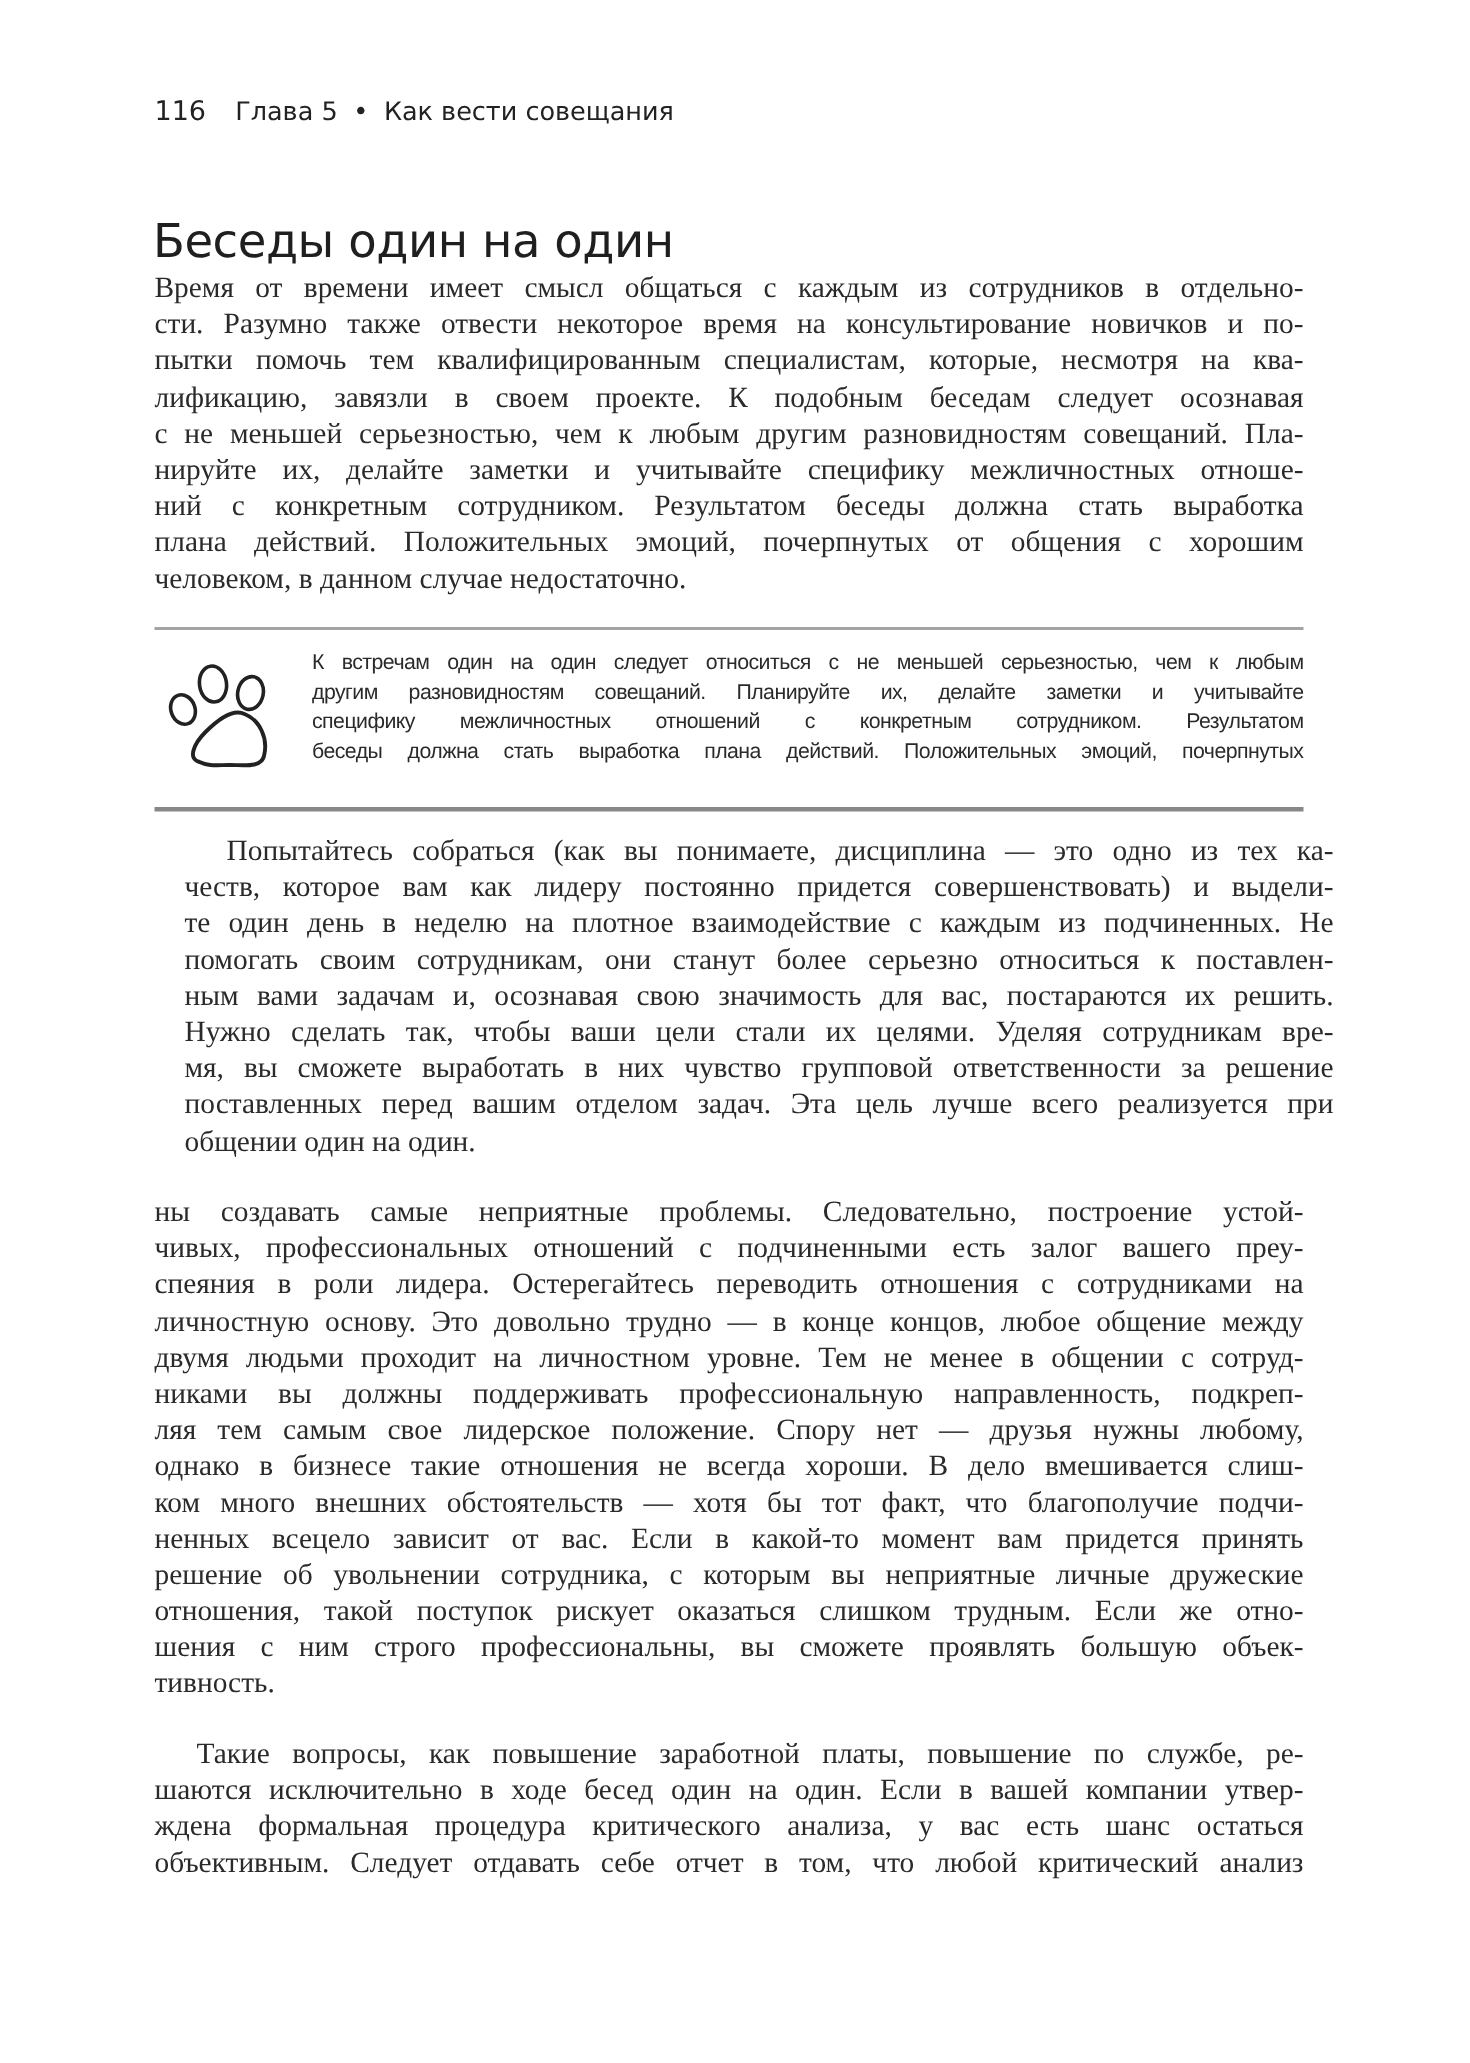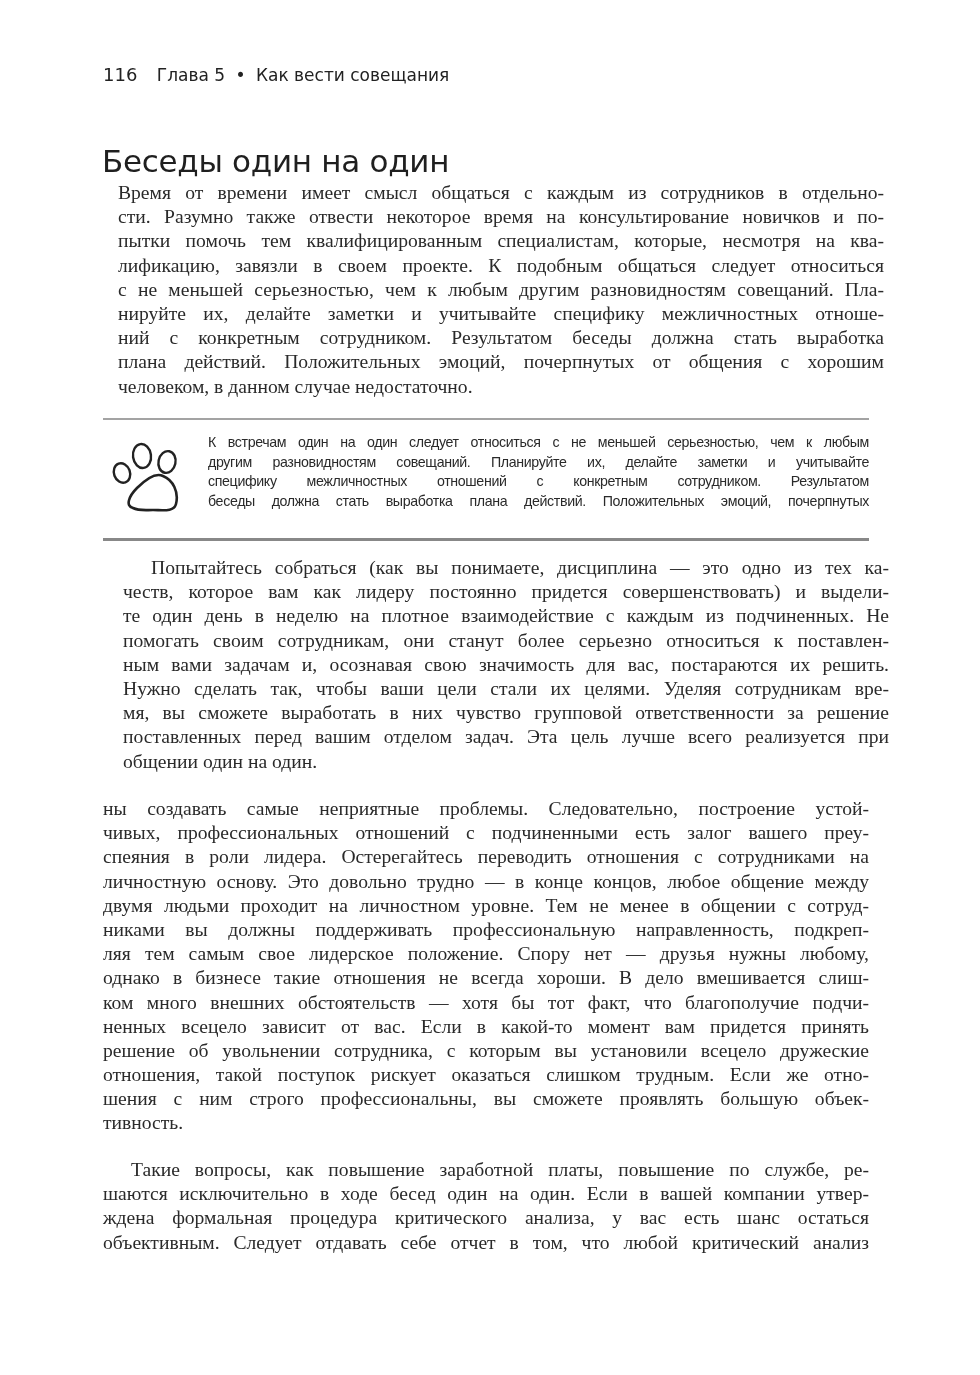--- a/index.html
+++ b/index.html
@@ -5,21 +5,21 @@
   html, body { margin: 0; padding: 0; background: #ffffff; }
   body { width: 980px; height: 1375px; position: relative; overflow: hidden; color: #2a2a2a; }
   .running-head { position: absolute; left: 103px; top: 64px; font-family: "DejaVu Sans", sans-serif; font-size: 17px; color: #222; white-space: nowrap; }
   .running-head .page-num { font-weight: normal; margin-right: 14px; font-size: 18px; }
   .running-head .bullet { margin: 0 5px; }
   .section-title { position: absolute; left: 102px; top: 122px; font-family: "DejaVu Sans", sans-serif; font-size: 31px; color: #1f1f1f; font-weight: normal; letter-spacing: -0.3px; white-space: nowrap; }
   .body-text { position: absolute; left: 103px; width: 766px; font-family: "Liberation Serif", "DejaVu Serif", serif; font-size: 19.6px; line-height: 24.2px; color: #2a2a2a; }
   .line { display: block; white-space: nowrap; text-align: justify; text-align-last: justify; height: 24.2px; }
   .line.last { text-align-last: left; }
   .line.indent { text-indent: 28px; }
-  #p1 { top: 181px; margin-left: 15px; }
+  #p1 { top: 181px; }
   #p2 { top: 556px; margin-left: 20px; }
   #p3 { top: 797px; }
   #p4 { top: 1158px; }
   .tip-box { position: absolute; left: 103px; top: 418px; width: 766px; height: 118px; border-top: 2px solid #a3a3a3; border-bottom: 3px solid #888; }
   .tip-icon { position: absolute; left: 4px; top: 20px; width: 82px; height: 78px; }
   .tip-text { position: absolute; left: 105px; top: 13px; width: 661px; font-family: "Liberation Sans", "DejaVu Sans", sans-serif; font-size: 14.2px; line-height: 19.6px; color: #2a2a2a; letter-spacing: -0.35px; }
   .tip-text .line { height: 19.6px; }
 </style>
 </head>
 <body>
@@ -30,21 +30,21 @@
   <span class="bullet">•</span>
   <span>Как вести совещания</span>
 </div>
 
 <h1 class="section-title">Беседы один на один</h1>
 
 <div class="body-text" id="p1">
     <span class="line">Время от времени имеет смысл общаться с каждым из сотрудников в отдельно-</span>
     <span class="line">сти. Разумно также отвести некоторое время на консультирование новичков и по-</span>
     <span class="line">пытки помочь тем квалифицированным специалистам, которые, несмотря на ква-</span>
-    <span class="line">лификацию, завязли в своем проекте. К подобным общаться следует относиться</span>
+    <span class="line">лификацию, завязли в своем проекте. К подобным беседам следует осознавая</span>
     <span class="line">с не меньшей серьезностью, чем к любым другим разновидностям совещаний. Пла-</span>
     <span class="line">нируйте их, делайте заметки и учитывайте специфику межличностных отноше-</span>
     <span class="line">ний с конкретным сотрудником. Результатом беседы должна стать выработка</span>
     <span class="line">плана действий. Положительных эмоций, почерпнутых от общения с хорошим</span>
     <span class="line last">человеком, в данном случае недостаточно.</span>
   </div>
 
 <div class="tip-box">
   <svg class="tip-icon" viewBox="0 0 82 78">
     <ellipse cx="15" cy="33" rx="8" ry="10" fill="none" stroke="#222" stroke-width="2.4" transform="rotate(-20 15 33)"></ellipse>
@@ -75,21 +75,21 @@
     <span class="line">ны создавать самые неприятные проблемы. Следовательно, построение устой-</span>
     <span class="line">чивых, профессиональных отношений с подчиненными есть залог вашего преу-</span>
     <span class="line">спеяния в роли лидера. Остерегайтесь переводить отношения с сотрудниками на</span>
     <span class="line">личностную основу. Это довольно трудно — в конце концов, любое общение между</span>
     <span class="line">двумя людьми проходит на личностном уровне. Тем не менее в общении с сотруд-</span>
     <span class="line">никами вы должны поддерживать профессиональную направленность, подкреп-</span>
     <span class="line">ляя тем самым свое лидерское положение. Спору нет — друзья нужны любому,</span>
     <span class="line">однако в бизнесе такие отношения не всегда хороши. В дело вмешивается слиш-</span>
     <span class="line">ком много внешних обстоятельств — хотя бы тот факт, что благополучие подчи-</span>
     <span class="line">ненных всецело зависит от вас. Если в какой-то момент вам придется принять</span>
-    <span class="line">решение об увольнении сотрудника, с которым вы установили всецело дружеские</span>
+    <span class="line">решение об увольнении сотрудника, с которым вы неприятные личные дружеские</span>
     <span class="line">отношения, такой поступок рискует оказаться слишком трудным. Если же отно-</span>
     <span class="line">шения с ним строго профессиональны, вы сможете проявлять большую объек-</span>
     <span class="line last">тивность.</span>
   </div>
 <div class="body-text" id="p4">
     <span class="line indent">Такие вопросы, как повышение заработной платы, повышение по службе, ре-</span>
     <span class="line">шаются исключительно в ходе бесед один на один. Если в вашей компании утвер-</span>
     <span class="line">ждена формальная процедура критического анализа, у вас есть шанс остаться</span>
     <span class="line">объективным. Следует отдавать себе отчет в том, что любой критический анализ</span>
   </div>

